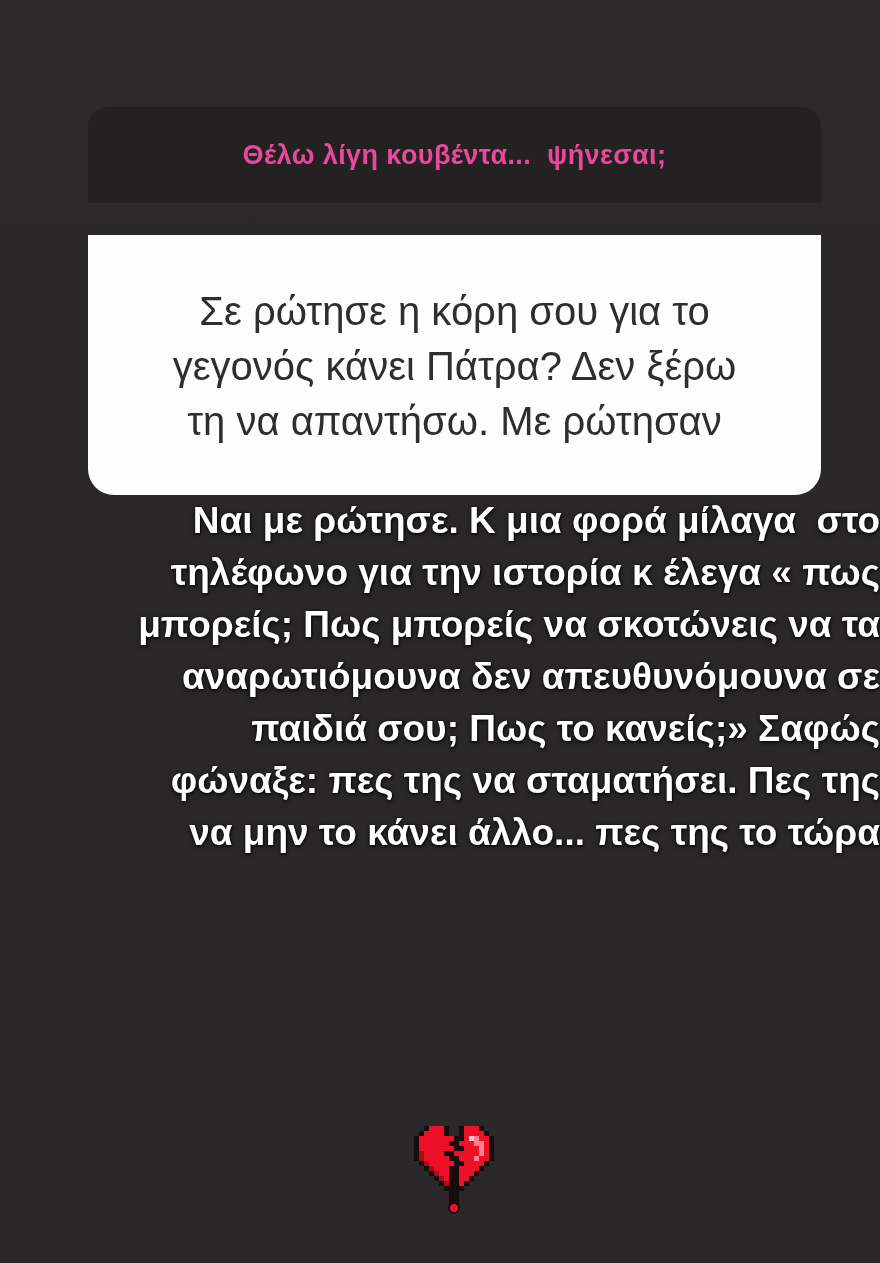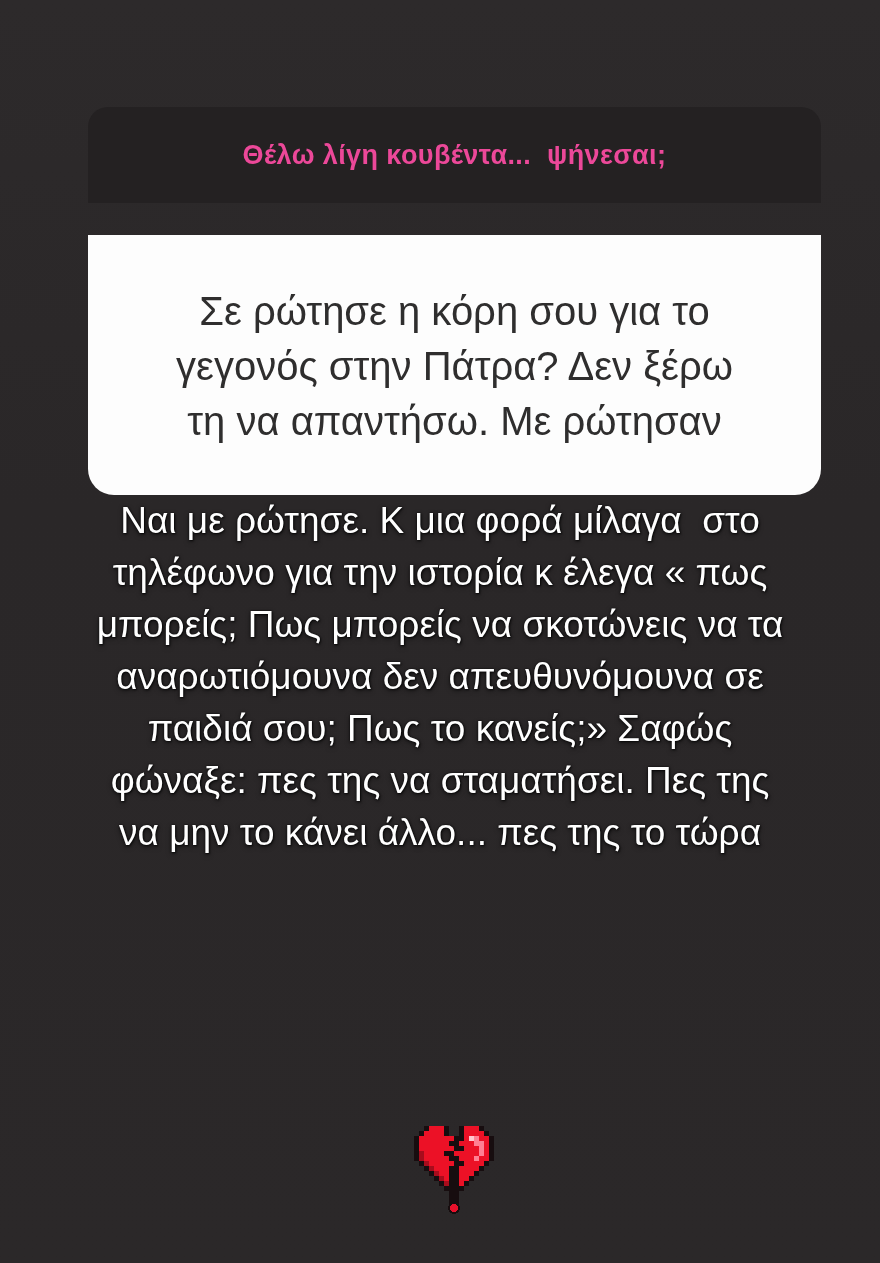--- a/index.html
+++ b/index.html
@@ -44,41 +44,42 @@
     white-space:pre-wrap;
     text-align:center;
   }
   .answer{
     position:absolute;left:0;right:0;top:495px;
     text-align:center;
   }
   .aline{
     color:#ffffff;
     font-size:37px;
-    font-weight:400;
+    font-weight:700;
     line-height:52px;
     white-space:pre-wrap;
     text-shadow:0 0 2px rgba(0,0,0,.75), 0 2px 5px rgba(0,0,0,.55), 1px 1px 2px rgba(0,0,0,.6);
+    text-align:right;
   }
   .heart{
     position:absolute;left:414px;top:1126px;
   }
 </style>
 </head>
 <body>
 
 <div class="stage">
 
   <div class="sticker">
     <div class="sticker-header">
       <div class="prompt">Θέλω λίγη κουβέντα...  ψήνεσαι;</div>
     </div>
     <div class="sticker-box">
       <div class="qline">Σε ρώτησε η κόρη σου για το</div>
-      <div class="qline">γεγονός στην Πάτρα? Δεν ξέρω</div>
+      <div class="qline">γεγονός κάνει Πάτρα? Δεν ξέρω</div>
       <div class="qline">τη να απαντήσω. Με ρώτησαν</div>
     </div>
   </div>
 
   <div class="answer">
     <div class="aline">Ναι με ρώτησε. Κ μια φορά μίλαγα  στο</div>
     <div class="aline">τηλέφωνο για την ιστορία κ έλεγα « πως</div>
     <div class="aline">μπορείς; Πως μπορείς να σκοτώνεις να τα</div>
     <div class="aline">αναρωτιόμουνα δεν απευθυνόμουνα σε</div>
     <div class="aline">παιδιά σου; Πως το κανείς;» Σαφώς</div>

